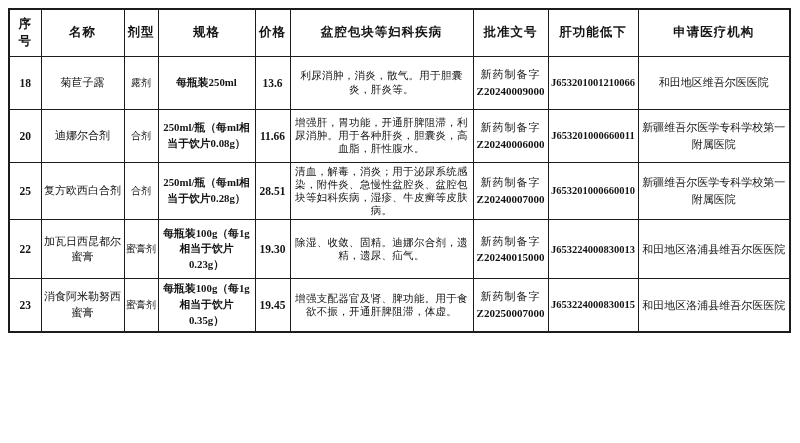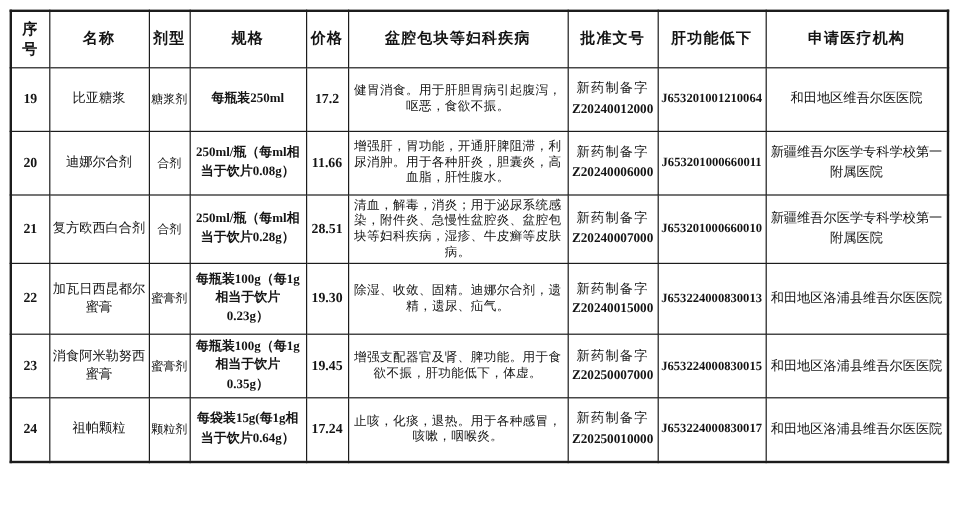--- a/index.html
+++ b/index.html
@@ -109,53 +109,53 @@
         <th>剂型</th>
         <th>规格</th>
         <th>价格</th>
         <th>盆腔包块等妇科疾病</th>
         <th>批准文号</th>
         <th>肝功能低下</th>
         <th>申请医疗机构</th>
       </tr>
     </thead>
     <tbody id="table-body">
-
   <tr>
-    <td class="c-no">19</td>
-    <td class="c-name">比亚糖浆</td>
-    <td class="c-form">糖浆剂</td>
+    <td class="c-no">18</td>
+    <td class="c-name">菊苣子露</td>
+    <td class="c-form">露剂</td>
     <td class="c-spec">每瓶装250ml</td>
-    <td class="c-price">17.2</td>
-    <td class="c-ind">健胃消食。用于肝胆胃病引起腹泻，呕恶，食欲不振。</td>
+    <td class="c-price">13.6</td>
+    <td class="c-ind">利尿消肿，消炎，散气。用于胆囊炎，肝炎等。</td>
     <td class="c-appr">
       <div class="appr-prefix">新药制备字</div>
-      <div class="appr-code">Z20240012000</div>
+      <div class="appr-code">Z20240009000</div>
     </td>
-    <td class="c-code">J653201001210064</td>
+    <td class="c-code">J653201001210066</td>
     <td class="c-inst">和田地区维吾尔医医院</td>
   </tr>
+
 
   <tr>
     <td class="c-no">20</td>
     <td class="c-name">迪娜尔合剂</td>
     <td class="c-form">合剂</td>
     <td class="c-spec">250ml/瓶（每ml相当于饮片0.08g）</td>
     <td class="c-price">11.66</td>
     <td class="c-ind">增强肝，胃功能，开通肝脾阻滞，利尿消肿。用于各种肝炎，胆囊炎，高血脂，肝性腹水。</td>
     <td class="c-appr">
       <div class="appr-prefix">新药制备字</div>
       <div class="appr-code">Z20240006000</div>
     </td>
     <td class="c-code">J653201000660011</td>
     <td class="c-inst">新疆维吾尔医学专科学校第一附属医院</td>
   </tr>
 
   <tr>
-    <td class="c-no">21</td>
+    <td class="c-no">25</td>
     <td class="c-name">复方欧西白合剂</td>
     <td class="c-form">合剂</td>
     <td class="c-spec">250ml/瓶（每ml相当于饮片0.28g）</td>
     <td class="c-price">28.51</td>
     <td class="c-ind">清血，解毒，消炎；用于泌尿系统感染，附件炎、急慢性盆腔炎、盆腔包块等妇科疾病，湿疹、牛皮癣等皮肤病。</td>
     <td class="c-appr">
       <div class="appr-prefix">新药制备字</div>
       <div class="appr-code">Z20240007000</div>
     </td>
     <td class="c-code">J653201000660010</td>
@@ -176,38 +176,24 @@
     <td class="c-code">J653224000830013</td>
     <td class="c-inst">和田地区洛浦县维吾尔医医院</td>
   </tr>
 
   <tr>
     <td class="c-no">23</td>
     <td class="c-name">消食阿米勒努西蜜膏</td>
     <td class="c-form">蜜膏剂</td>
     <td class="c-spec">每瓶装100g（每1g相当于饮片 0.35g）</td>
     <td class="c-price">19.45</td>
-    <td class="c-ind">增强支配器官及肾、脾功能。用于食欲不振，肝功能低下，体虚。</td>
+    <td class="c-ind">增强支配器官及肾、脾功能。用于食欲不振，开通肝脾阻滞，体虚。</td>
     <td class="c-appr">
       <div class="appr-prefix">新药制备字</div>
       <div class="appr-code">Z20250007000</div>
     </td>
     <td class="c-code">J653224000830015</td>
     <td class="c-inst">和田地区洛浦县维吾尔医医院</td>
   </tr>
 
-  <tr>
-    <td class="c-no">24</td>
-    <td class="c-name">祖帕颗粒</td>
-    <td class="c-form">颗粒剂</td>
-    <td class="c-spec">每袋装15g(每1g相当于饮片0.64g）</td>
-    <td class="c-price">17.24</td>
-    <td class="c-ind">止咳，化痰，退热。用于各种感冒，咳嗽，咽喉炎。</td>
-    <td class="c-appr">
-      <div class="appr-prefix">新药制备字</div>
-      <div class="appr-code">Z20250010000</div>
-    </td>
-    <td class="c-code">J653224000830017</td>
-    <td class="c-inst">和田地区洛浦县维吾尔医医院</td>
-  </tr>
 </tbody>
   </table>
 </div>
 
 </body></html>

